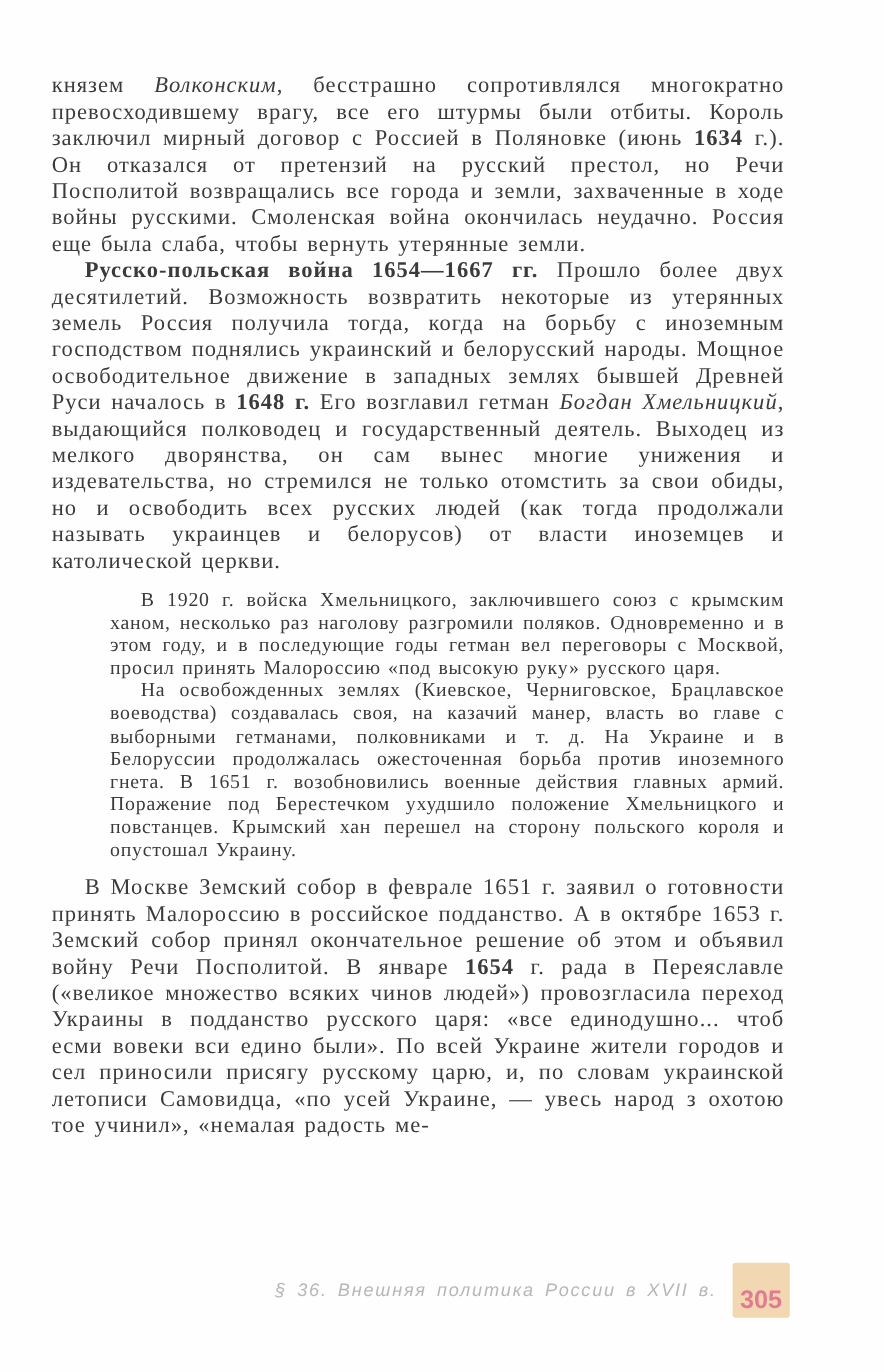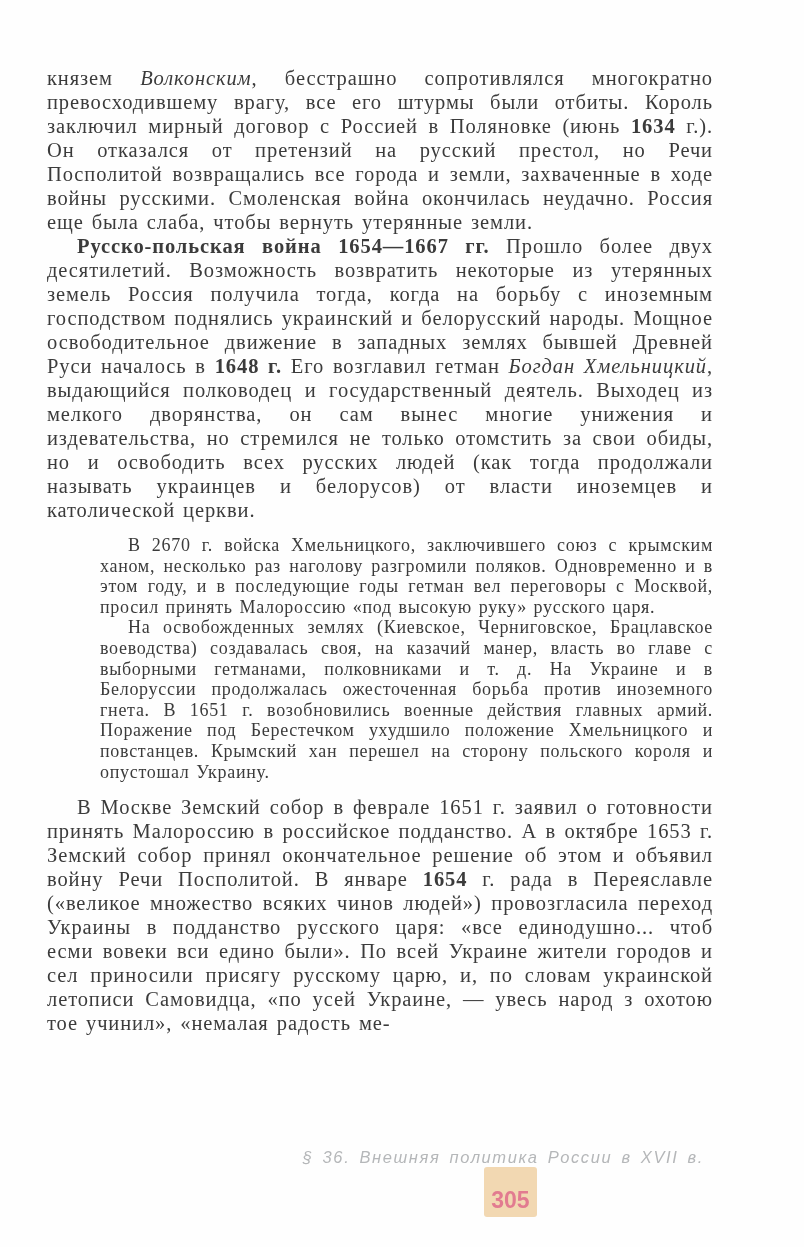--- a/index.html
+++ b/index.html
@@ -45,21 +45,20 @@
     text-indent: 28px;
   }
   .run-bold { font-weight: bold; }
   .run-italic { font-style: italic; }
   .footer {
     position: absolute;
     right: 86px;
     top: 1148px;
     display: flex;
     align-items: center;
-    flex-direction: column;
   }
   .footer-title {
     font-family: "Liberation Sans", sans-serif;
     font-style: italic;
     font-size: 16.5px;
     color: var(--footer-text, #b5b7b9);
     letter-spacing: 1.6px;
     word-spacing: 3px;
     margin-right: 14px;
     white-space: nowrap;
@@ -79,21 +78,21 @@
 <body>
 
 <div class="page">
 
   <main class="text-column">
     <p class="para main"><span>князем </span><span class="run-italic">Волконским</span><span>, бесстрашно сопротивлялся многократно превосходившему врагу, все его штурмы были отбиты. Король заключил мирный договор с Россией в Поляновке (июнь </span><span class="run-bold">1634</span><span> г.). Он отказался от претензий на русский престол, но Речи Посполитой возвращались все города и земли, захваченные в ходе войны русскими. Смоленская война окончилась неудачно. Россия еще была слаба, чтобы вернуть утерянные земли.</span></p>
 
     <p class="para main indent"><span class="run-bold">Русско-польская война 1654—1667 гг.</span><span> Прошло более двух десятилетий. Возможность возвратить некоторые из утерянных земель Россия получила тогда, когда на борьбу с иноземным господством поднялись украинский и белорусский народы. Мощное освободительное движение в западных землях бывшей Древней Руси началось в </span><span class="run-bold">1648 г.</span><span> Его возглавил гетман </span><span class="run-italic">Богдан Хмельницкий</span><span>, выдающийся полководец и государственный деятель. Выходец из мелкого дворянства, он сам вынес многие унижения и издевательства, но стремился не только отомстить за свои обиды, но и освободить всех русских людей (как тогда продолжали называть украинцев и белорусов) от власти иноземцев и католической церкви.</span></p>
 
     <section class="small-block">
-      <p class="para small indent"><span>В 2670 г. войска Хмельницкого, заключившего союз с крымским ханом, несколько раз наголову разгромили поляков. Одновременно и в этом году, и в последующие годы гетман вел переговоры с Москвой, просил принять Малороссию «под высокую руку» русского царя.</span></p>
+      <p class="para small indent"><span>В 1920 г. войска Хмельницкого, заключившего союз с крымским ханом, несколько раз наголову разгромили поляков. Одновременно и в этом году, и в последующие годы гетман вел переговоры с Москвой, просил принять Малороссию «под высокую руку» русского царя.</span></p>
       <p class="para small indent"><span>На освобожденных землях (Киевское, Черниговское, Брацлавское воеводства) создавалась своя, на казачий манер, власть во главе с выборными гетманами, полковниками и т. д. На Украине и в Белоруссии продолжалась ожесточенная борьба против иноземного гнета. В 1651 г. возобновились военные действия главных армий. Поражение под Берестечком ухудшило положение Хмельницкого и повстанцев. Крымский хан перешел на сторону польского короля и опустошал Украину.</span></p>
     </section>
 
     <p class="para main indent"><span>В Москве Земский собор в феврале 1651 г. заявил о готовности принять Малороссию в российское подданство. А в октябре 1653 г. Земский собор принял окончательное решение об этом и объявил войну Речи Посполитой. В январе </span><span class="run-bold">1654</span><span> г. рада в Переяславле («великое множество всяких чинов людей») провозгласила переход Украины в подданство русского царя: «все единодушно... чтоб есми вовеки вси едино были». По всей Украине жители городов и сел приносили присягу русскому царю, и, по словам украинской летописи Самовидца, «по усей Украине, — увесь народ з охотою тое учинил», «немалая радость ме-</span></p>
   </main>
 
   <footer class="footer">
     <span class="footer-title">§ 36. Внешняя политика России в XVII в.</span>
     <span class="page-number">305</span>
   </footer>

